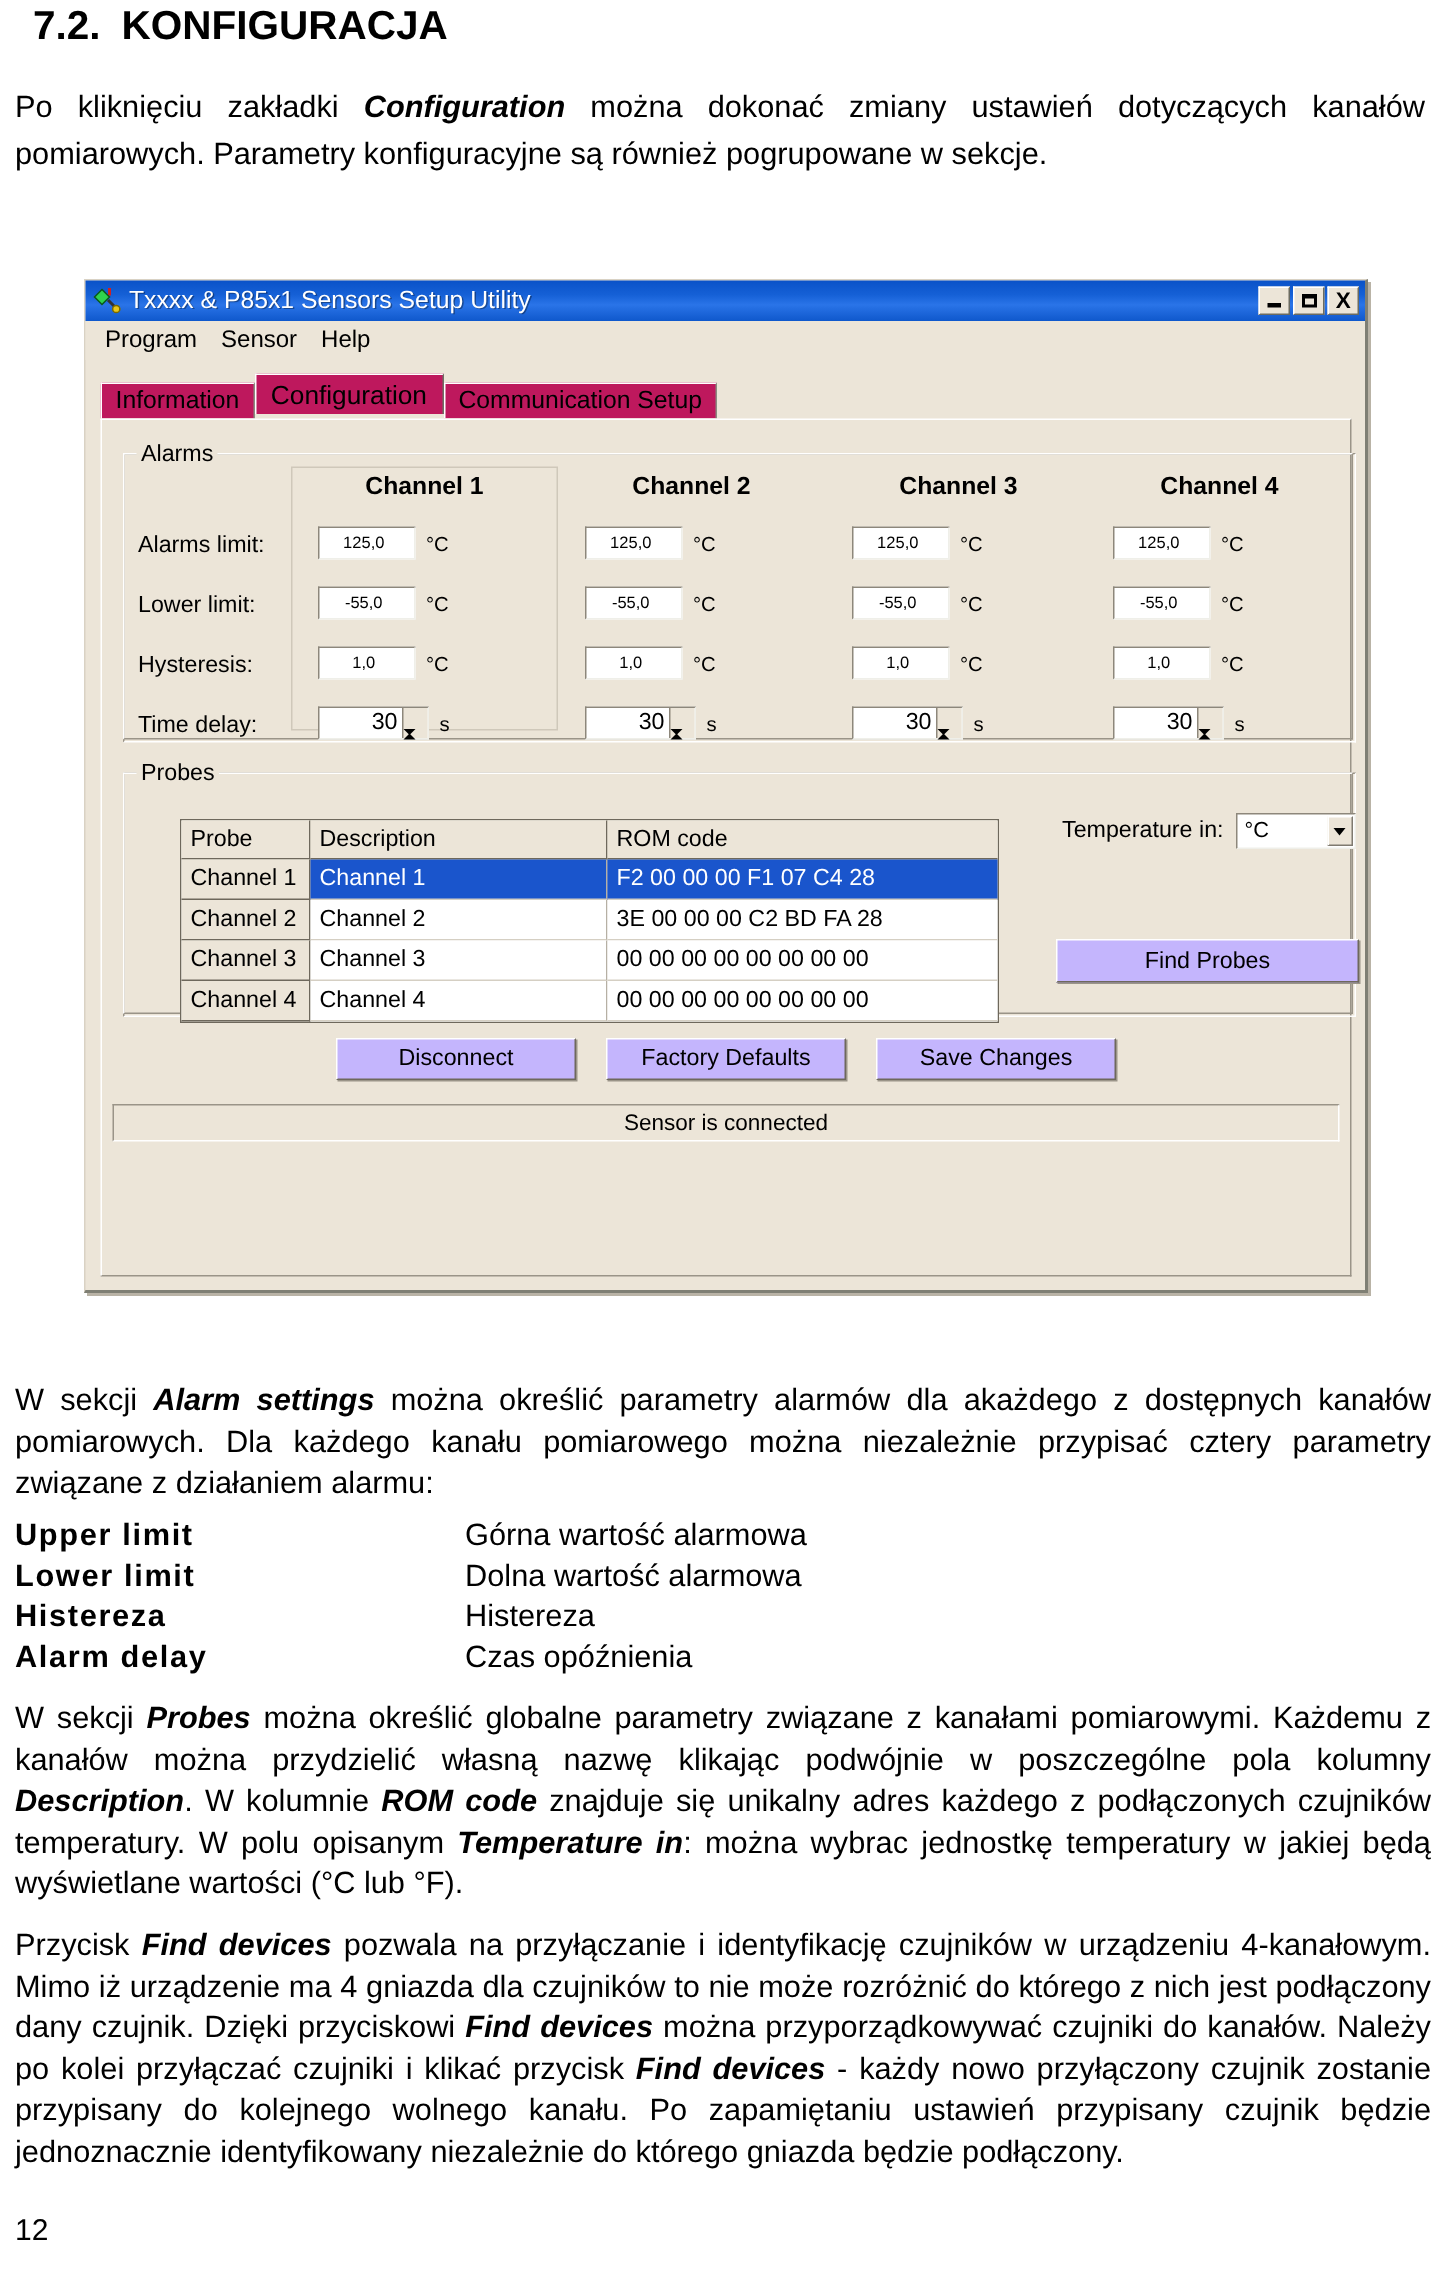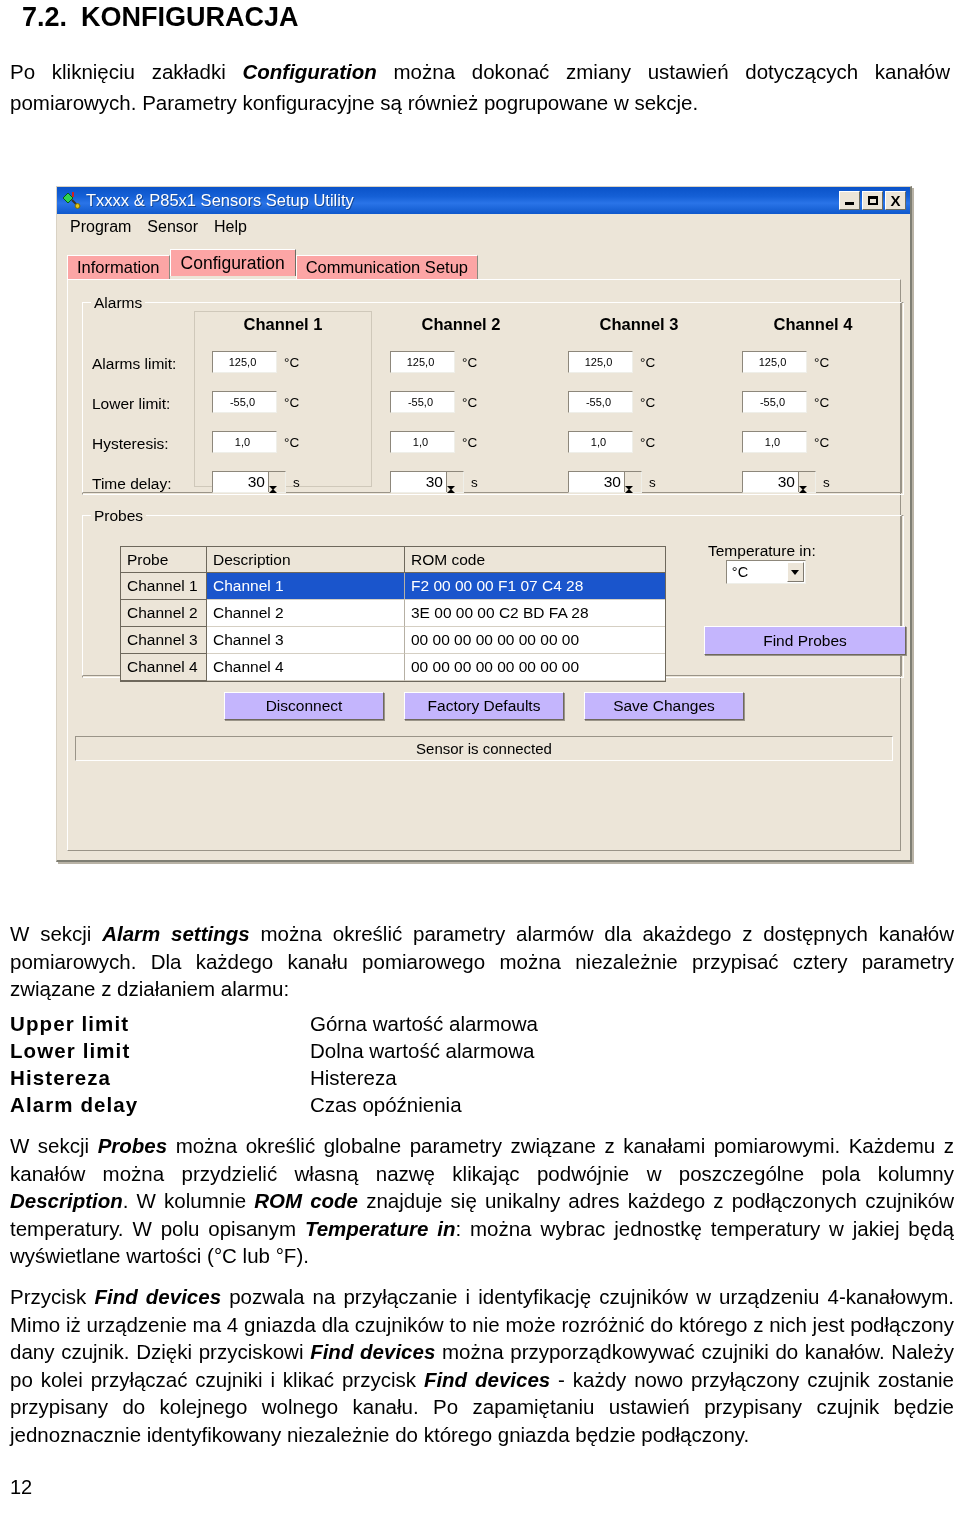--- a/index.html
+++ b/index.html
@@ -67,21 +67,21 @@
     height:26px;display:flex;align-items:center;gap:16px;
     padding-left:13px;font-size:16px;background:#ece5d8;
   }
   .menubar span{cursor:default;}
 
   .tabstrip{
     position:relative;height:27px;margin:9px 0 0 10px;
     display:flex;align-items:flex-end;
   }
   .tab{
-    font-size:16.5px;padding:2px 9px 3px 9px;background:#fca5a5;
+    font-size:16.5px;padding:2px 9px 3px 9px;background:#be185d;
     border:1px solid #fff;border-bottom:none;border-right-color:#8a8a80;
     box-sizing:border-box;position:relative;top:3px;height:24px;
     line-height:19px;white-space:nowrap;
   }
   .tab.active{
     top:0;height:27px;line-height:22px;font-size:17.5px;
     padding:2px 10px 3px 10px;z-index:3;
     border:1px solid #fff;border-right-color:#6e6e64;border-bottom:none;
   }
   .tab-panel{
@@ -165,21 +165,21 @@
   }
   .ptable .rcell.pname{
     background:#ece5d8;border-right:1px solid #6e685c;border-bottom:1px solid #6e685c;
   }
   .ptable .rcell:last-child{border-right:none;}
   .c1{width:86px;flex:none;}
   .c2{width:198px;flex:none;}
   .c3{flex:1;}
   .row.sel .rcell:not(.pname){background:#1a55cc;color:#fff;}
 
-  .tempin{position:absolute;left:626px;top:34px;display:flex;align-items:center;flex-direction:column;}
+  .tempin{position:absolute;left:626px;top:34px;display:flex;align-items:center;}
   .tempin .lbl{font-size:15.5px;margin-right:8px;}
   .combo{
     width:80px;height:24px;background:#fff;
     border:1px solid #8d877b;border-right-color:#efefe9;border-bottom-color:#efefe9;
     box-sizing:border-box;display:flex;align-items:center;
   }
   .combo .cv{flex:1;font-size:14.5px;padding-left:5px;}
   .combo .cbtn{
     width:17px;height:20px;margin-right:1px;background:#ece5d8;
     border:1px solid #fff;border-right-color:#7f7a70;border-bottom-color:#7f7a70;

